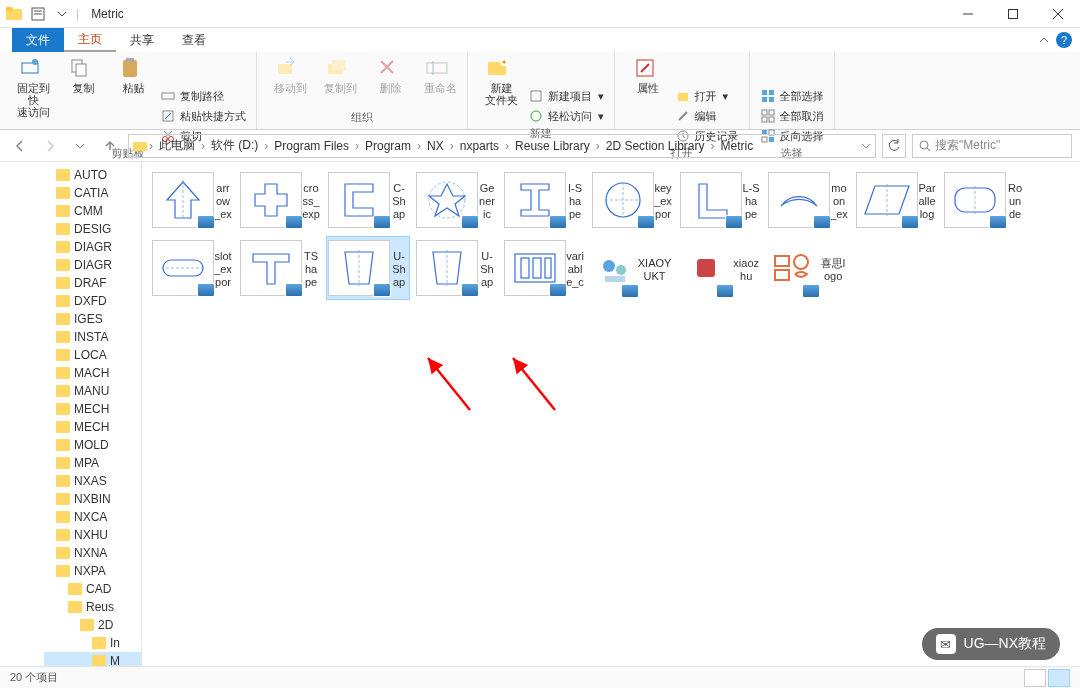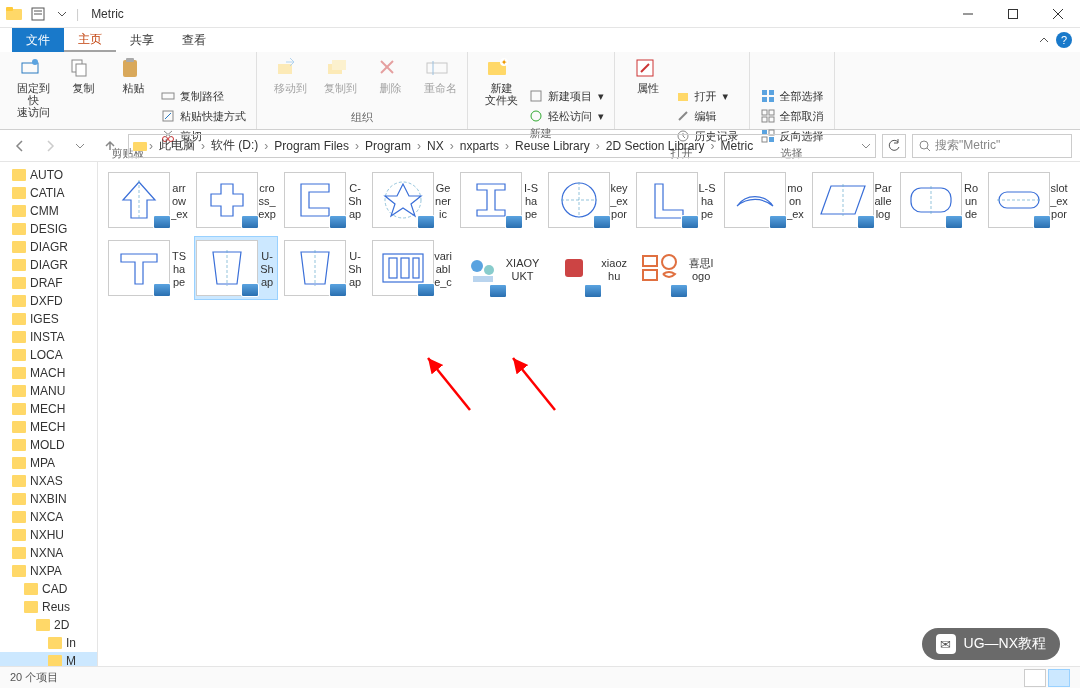--- a/index.html
+++ b/index.html
@@ -33,21 +33,21 @@
 
 .addrbar { height: 32px; border-bottom: 1px solid #e5e5e5; display: flex; align-items: center; padding: 0 8px; gap: 6px; }
 .nav-arrow { width: 24px; height: 24px; display: flex; align-items: center; justify-content: center; color: #888; }
 .breadcrumb { flex: 1; height: 24px; border: 1px solid #ccc; display: flex; align-items: center; padding: 0 4px; gap: 2px; font-size: 12px; overflow: hidden; }
 .bc-seg { padding: 0 4px; white-space: nowrap; }
 .bc-sep { color: #888; }
 .refresh-btn { width: 24px; height: 24px; display: flex; align-items: center; justify-content: center; border: 1px solid #ccc; }
 .search-box { width: 160px; height: 24px; border: 1px solid #ccc; display: flex; align-items: center; padding: 0 6px; color: #888; font-size: 12px; }
 
 .content { display: flex; height: calc(100% - 28px - 24px - 78px - 32px - 22px); }
-.navpane { width: 98px; border-right: 1px solid #e5e5e5; overflow-y: auto; overflow-x: hidden; padding: 4px 0; }
+.navpane { width: 98px; border-right: 1px solid #e5e5e5; overflow-y: auto; overflow-x: hidden; padding: 4px 0; margin-left: 44px; }
 .nav-item { display: flex; align-items: center; gap: 4px; padding: 2px 4px 2px 12px; font-size: 12px; white-space: nowrap; }
 .nav-item.indent1 { padding-left: 24px; }
 .nav-item.indent2 { padding-left: 36px; }
 .nav-item.indent3 { padding-left: 48px; }
 .nav-item.sel { background: #cce8ff; }
 .folder-ico { width: 14px; height: 12px; background: #ffd868; border-radius: 1px; flex-shrink: 0; }
 
 .filepane { flex: 1; overflow: auto; padding: 6px 8px; }
 .filegrid { display: flex; flex-wrap: wrap; gap: 4px 4px; }
 .fileitem { width: 84px; display: flex; align-items: center; padding: 4px 2px; }

